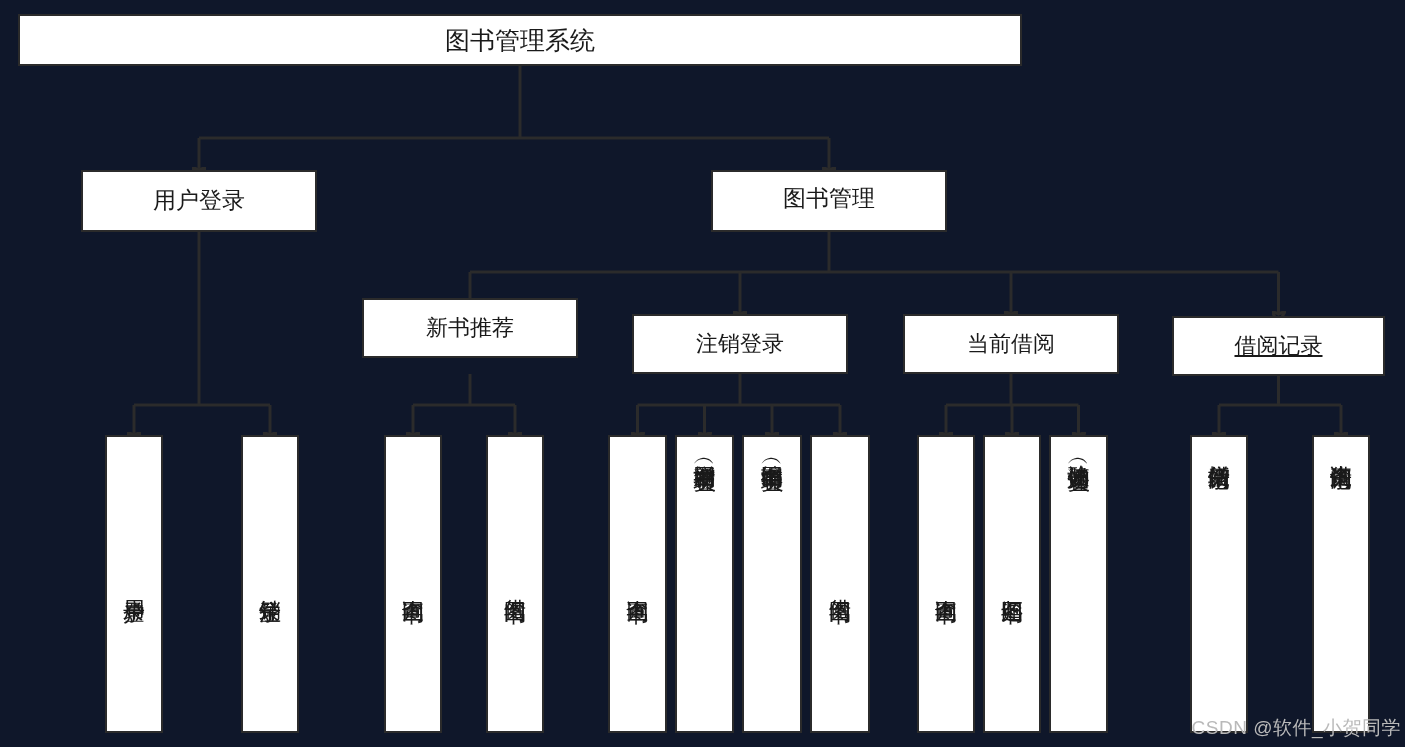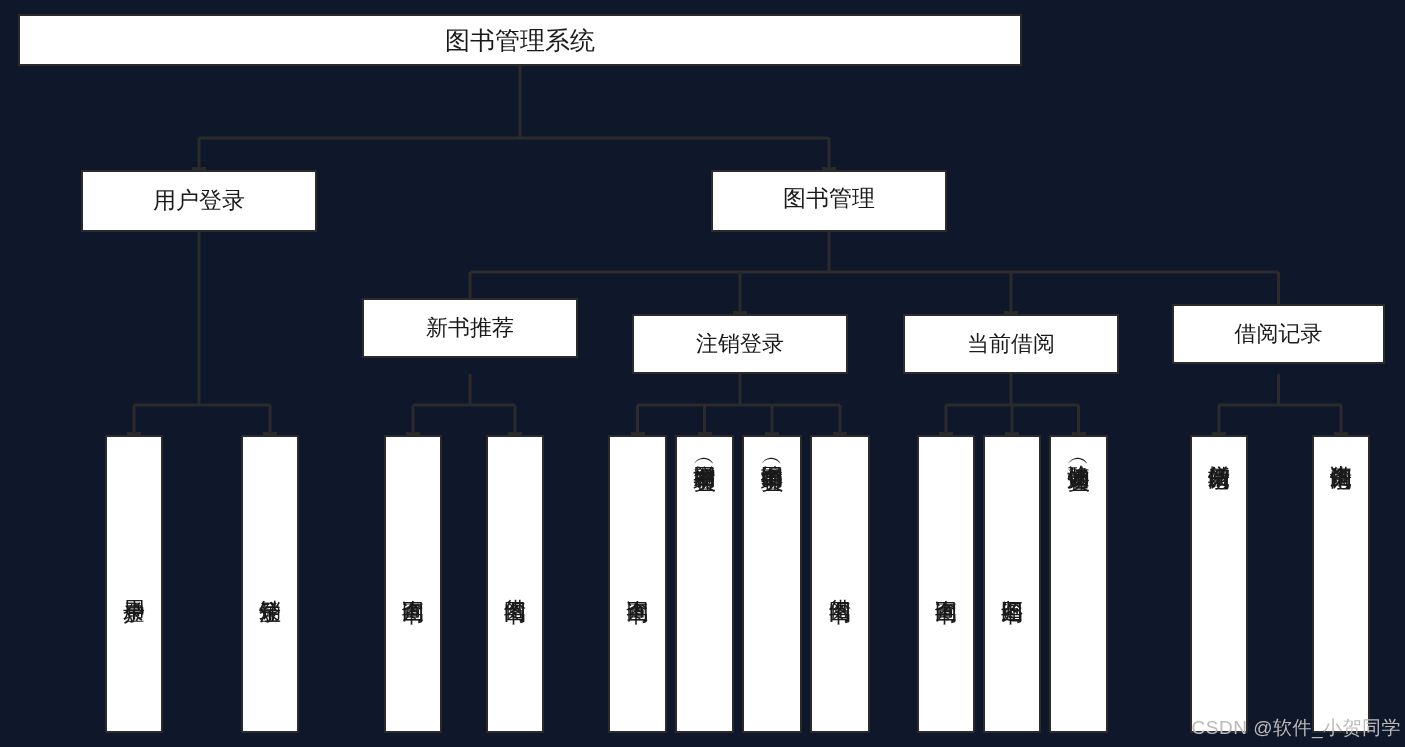--- a/index.html
+++ b/index.html
@@ -89,21 +89,21 @@
       </div>
       <div class="node level-2" style="left: 362px; top: 298px; width: 216px; height: 60px;">
         <span class="lbl">新书推荐</span>
       </div>
       <div class="node level-2" style="left: 632px; top: 314px; width: 216px; height: 60px;">
         <span class="lbl">注销登录</span>
       </div>
       <div class="node level-2" style="left: 903px; top: 314px; width: 216px; height: 60px;">
         <span class="lbl">当前借阅</span>
       </div>
-      <div class="node level-2" style="left: 1172px; top: 304px; width: 213px; height: 60px;">
+      <div class="node level-2" style="left: 1172px; top: 316px; width: 213px; height: 60px; text-decoration: underline;">
         <span class="lbl">借阅记录</span>
       </div>
       <div class="node level-3 leaf short" style="left: 105px; top: 435px; width: 58px; height: 298px;">
         <span class="lbl">用户登录</span>
       </div>
       <div class="node level-3 leaf short" style="left: 241px; top: 435px; width: 58px; height: 298px;">
         <span class="lbl">注销登录</span>
       </div>
       <div class="node level-3 leaf short" style="left: 384px; top: 435px; width: 58px; height: 298px;">
         <span class="lbl">查询图书</span>

